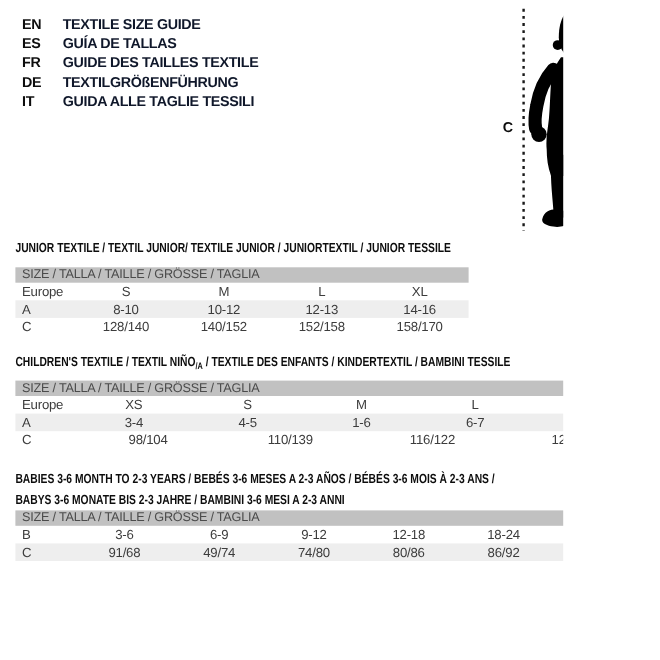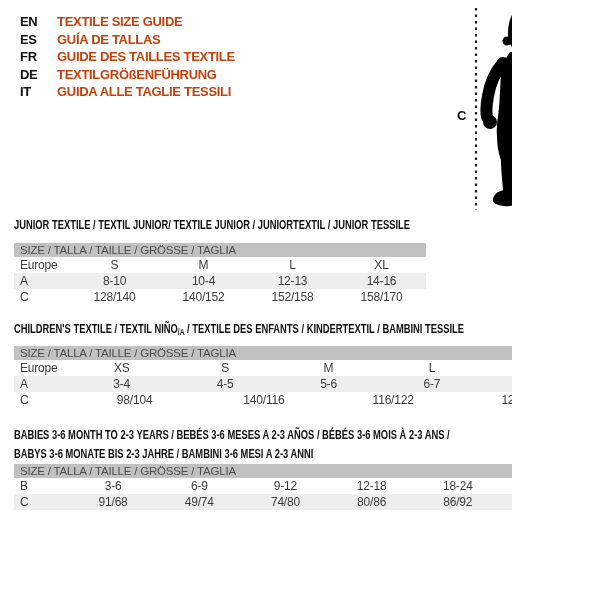--- a/index.html
+++ b/index.html
@@ -4,21 +4,21 @@
 <style>
   html,body{margin:0;padding:0;background:#ffffff;}
   .page{
     position:relative;width:512px;height:600px;background:#ffffff;overflow:hidden;
     font-family:"Liberation Sans","DejaVu Sans",sans-serif;color:#3c3c3c;
   }
   
   .lang-block{position:absolute;left:20px;top:13px;}
   .lang-row{display:flex;height:17.5px;align-items:center;}
   .lang-code{width:37px;font-size:13px;font-weight:700;color:#0d0d0d;letter-spacing:-0.3px;}
-  .lang-label{font-size:13px;font-weight:700;color:#c2410c;letter-spacing:-0.3px;white-space:nowrap;}
+  .lang-label{font-size:13px;font-weight:700;color:#0f172a;letter-spacing:-0.3px;white-space:nowrap;}
   
   .figure-svg{position:absolute;left:440px;top:0;}
   
   .sec-title{
     position:absolute;left:14px;font-size:12px;font-weight:700;color:#0d0d0d;
     transform:scaleX(0.78);transform-origin:left top;white-space:nowrap;line-height:16px;
   }
   .sec-title .sub{font-size:8.5px;vertical-align:-2px;}
   .title-line2:empty{display:none;}
   
@@ -111,21 +111,21 @@
         <div class="trow">
           <div class="tcell-label">Europe</div>
           <div class="tcell">S</div>
           <div class="tcell">M</div>
           <div class="tcell">L</div>
           <div class="tcell">XL</div>
         </div>
         <div class="trow shaded">
           <div class="tcell-label">A</div>
           <div class="tcell">8-10</div>
-          <div class="tcell">10-4</div>
+          <div class="tcell">10-12</div>
           <div class="tcell">12-13</div>
           <div class="tcell">14-16</div>
         </div>
         <div class="trow">
           <div class="tcell-label">C</div>
           <div class="tcell">128/140</div>
           <div class="tcell">140/152</div>
           <div class="tcell">152/158</div>
           <div class="tcell">158/170</div>
         </div>
@@ -144,28 +144,28 @@
           <div class="tcell">XS</div>
           <div class="tcell">S</div>
           <div class="tcell">M</div>
           <div class="tcell">L</div>
           <div class="tcell">XL</div>
         </div>
         <div class="trow shaded">
           <div class="tcell-label">A</div>
           <div class="tcell">3-4</div>
           <div class="tcell">4-5</div>
-          <div class="tcell">5-6</div>
+          <div class="tcell">1-6</div>
           <div class="tcell">6-7</div>
           <div class="tcell">7-8</div>
         </div>
         <div class="trow">
           <div class="tcell-label">C</div>
           <div class="tcell">98/104</div>
-          <div class="tcell">140/116</div>
+          <div class="tcell">110/139</div>
           <div class="tcell">116/122</div>
           <div class="tcell">122/128</div>
         </div>
       </div>
   </div>
 
   <div class="sec-title" style="top:427px;">
     <span>BABIES 3-6 MONTH TO 2-3 YEARS / BEBÉS 3-6 MESES A 2-3 AÑOS / BÉBÉS 3-6 MOIS À 2-3 ANS /</span><span class="sub"></span><span></span>
     <div class="title-line2">BABYS 3-6 MONATE BIS 2-3 JAHRE / BAMBINI 3-6 MESI A 2-3 ANNI</div>
   </div>

